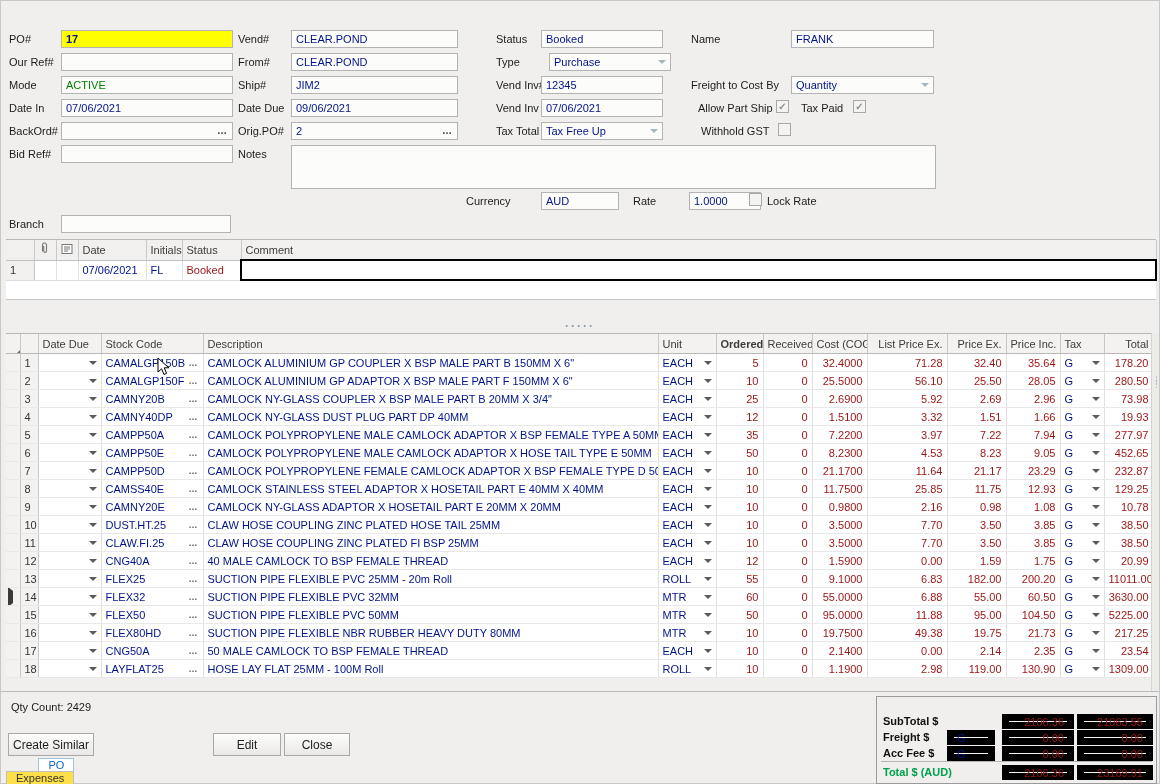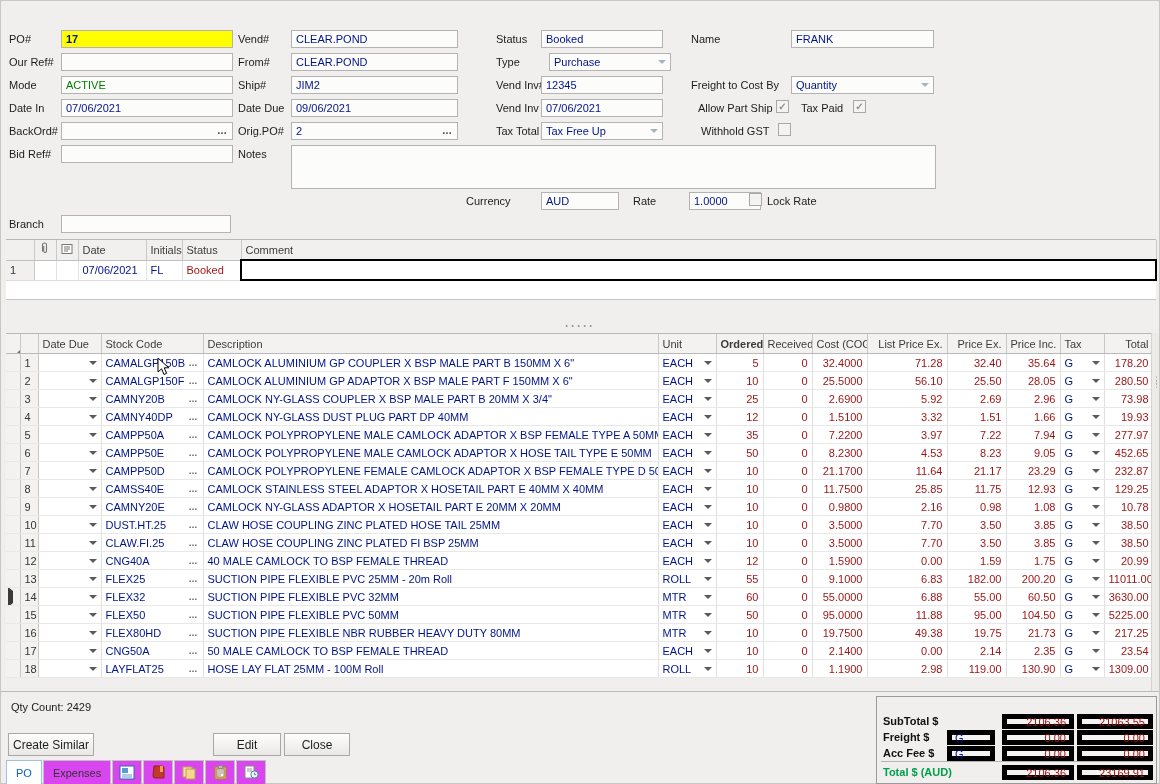--- a/index.html
+++ b/index.html
@@ -54,32 +54,32 @@
   .tri-rt{width:0;height:0;border-top:4px solid transparent;border-bottom:4px solid transparent;border-left:5px solid #3a3a3a;}
   .corner-tri{width:0;height:0;border-bottom:8px solid #6f6f6f;border-left:8px solid transparent;margin-left:2px;}
   .dots3{margin-left:auto;color:#555;font-weight:bold;font-size:9px;letter-spacing:1px;}
   .right-strip{position:absolute;right:0;top:332px;width:8px;height:358px;background:#edebe8;border-left:1px solid #d5d3d0;
                color:#9aa7b4;font-size:9px;line-height:4px;text-align:center;padding-top:45px;box-sizing:border-box;}
   
   .footer{position:absolute;left:0;right:0;top:690px;bottom:0;background:#f0efed;border-top:1px solid #bdbbb8;}
   .qty{position:absolute;left:10px;top:9px;color:#1c1c1c;}
   .btn{position:absolute;height:23px;background:linear-gradient(#fdfdfc,#e9e8e5);border:1px solid #a8a8a8;
        display:flex;align-items:center;justify-content:center;font-size:12px;color:#1e1e1e;box-sizing:border-box;}
-  .tabbar{position:absolute;left:5px;top:66px;height:26px;display:flex;align-items:flex-end;}
+  .tabbar{position:absolute;left:5px;top:66px;height:26px;display:flex;align-items:flex-end;flex-direction:column;}
   .tab{height:24px;display:flex;align-items:center;justify-content:center;padding:0 9px;border:1px solid #c2c0bd;
-       border-bottom:none;background:#d946ef;color:#333;margin-right:1px;box-sizing:border-box;}
+       border-bottom:none;background:#fde047;color:#333;margin-right:1px;box-sizing:border-box;}
   .tab.active{background:#fff;color:#0a64c0;border-color:#9ec2e2;}
   .tab.icontab{width:30px;padding:0;}
   
   .totals{position:absolute;left:875px;top:4px;width:281px;height:88px;border:1px solid #9a9a9a;background:#f0efed;box-sizing:border-box;}
   .t-row{position:absolute;left:0;right:0;height:16px;}
   .t-lbl{position:absolute;left:6px;top:1px;font-weight:bold;color:#111;}
   .t-lbl.green{color:#00a14b;}
   .t-head{position:absolute;top:1px;font-weight:bold;color:#111;text-align:right;}
-  .t-box{position:absolute;height:15px;background:#f4f3f1;border:5px solid #000000;box-sizing:border-box;
+  .t-box{position:absolute;height:15px;background:#f4f3f1;border:7px solid #000000;box-sizing:border-box;
          display:flex;align-items:center;justify-content:flex-end;padding:0 3px;color:#9b1313;}
   .t-box.g{justify-content:flex-start;color:#001489;}
   .t-sep{position:absolute;left:4px;right:4px;top:64px;border-top:1px solid #b5b5b5;}
   
   .cursor{position:absolute;left:156px;top:356px;z-index:50;}
 </style>
 </head>
 <body>
 
 <div class="window">

